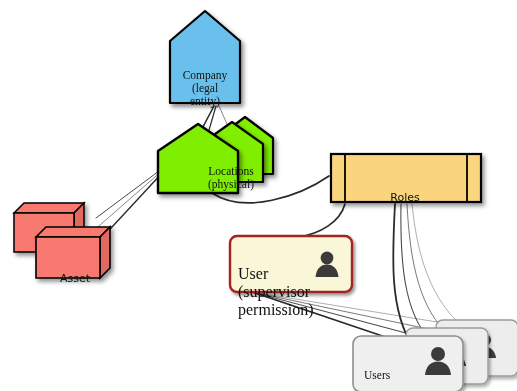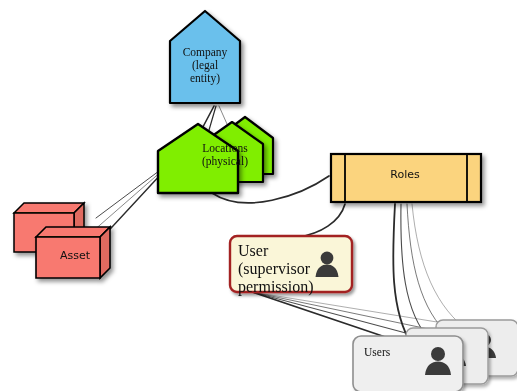--- a/index.html
+++ b/index.html
@@ -34,36 +34,37 @@
     top: 0;
     overflow: visible;
   }
   .label {
     position: absolute;
     text-align: center;
     line-height: 1.12;
     color: #111111;
     white-space: pre;
     pointer-events: none;
+    margin-top: 23px;
   }
   .label.serif { font-family: "Liberation Serif", serif; }
   .label.sans  { font-family: "DejaVu Sans", sans-serif; }
   .label.left  { text-align: left; }
 
   
   #company { left: 166px; top: 8px; width: 78px; height: 100px; }
   #company .label {
     left: 0; top: 38px; width: 78px;
     font-size: 11.5px;
   }
 
   
   #locations { left: 155px; top: 116px; width: 146px; height: 78px; }
   #locations .label {
-    left: 18px; top: 26px; width: 104px;
+    left: 24px; top: 26px; width: 104px;
     font-size: 11.5px;
   }
 
   
   #asset { left: 12px; top: 200px; width: 100px; height: 86px; }
   #asset .label {
     left: 26px; top: 50px; width: 74px;
     font-size: 11px;
   }
 

